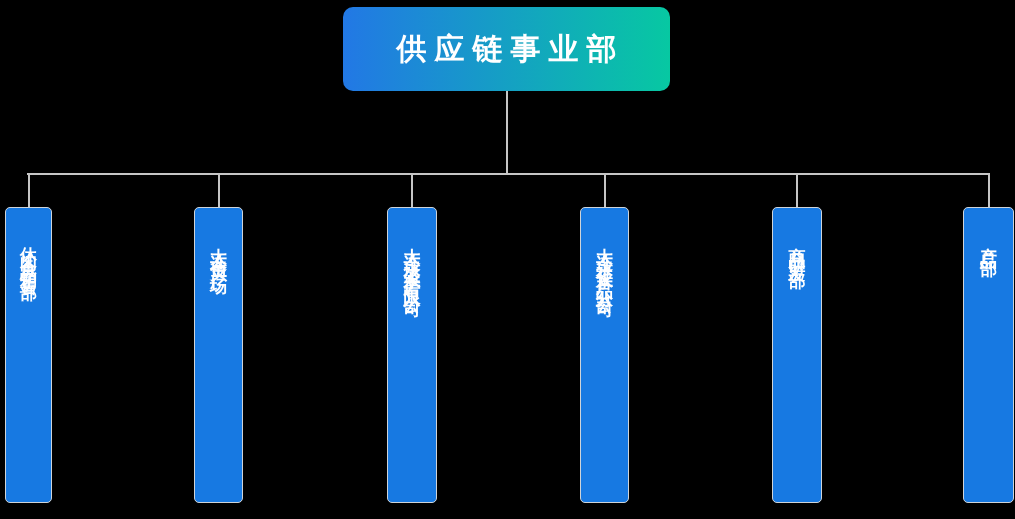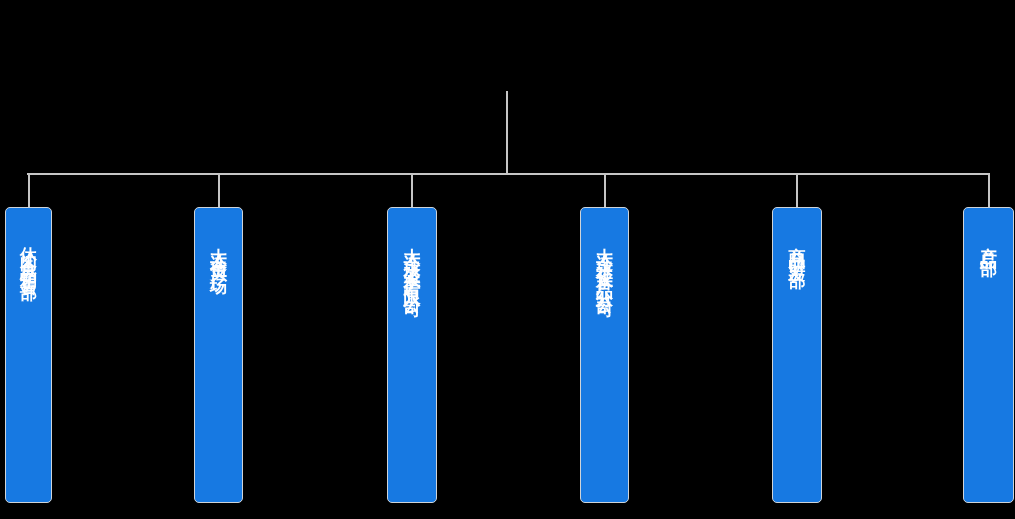--- a/index.html
+++ b/index.html
@@ -64,20 +64,23 @@
     font-weight: bold;
     letter-spacing: 6px;
     line-height: 1;
   }
 </style>
 </head>
 <body>
 
 <div class="stage" style="--bg: #000000; --grad-start: #2278e5; --grad-end: #07c8a2; --node-fill: #1779e2; --node-border: #cfd4d9; --connector: #c6c6c6; --text: #ffffff;">
 
+  <div class="root-node">
+    <span class="root-label">供应链事业部</span>
+  </div>
 
   <div class="line v" style="left:506px; top:91px; height:84px;"></div>
   <div class="line h" style="left:27px; top:173px; width:963px;"></div>
 
   <div id="stubs-layer">
       <div class="line v" style="left: 28px; top: 174px; height: 33px;"></div>
       <div class="line v" style="left: 218px; top: 174px; height: 33px;"></div>
       <div class="line v" style="left: 411px; top: 174px; height: 33px;"></div>
       <div class="line v" style="left: 604px; top: 174px; height: 33px;"></div>
       <div class="line v" style="left: 796px; top: 174px; height: 33px;"></div>

